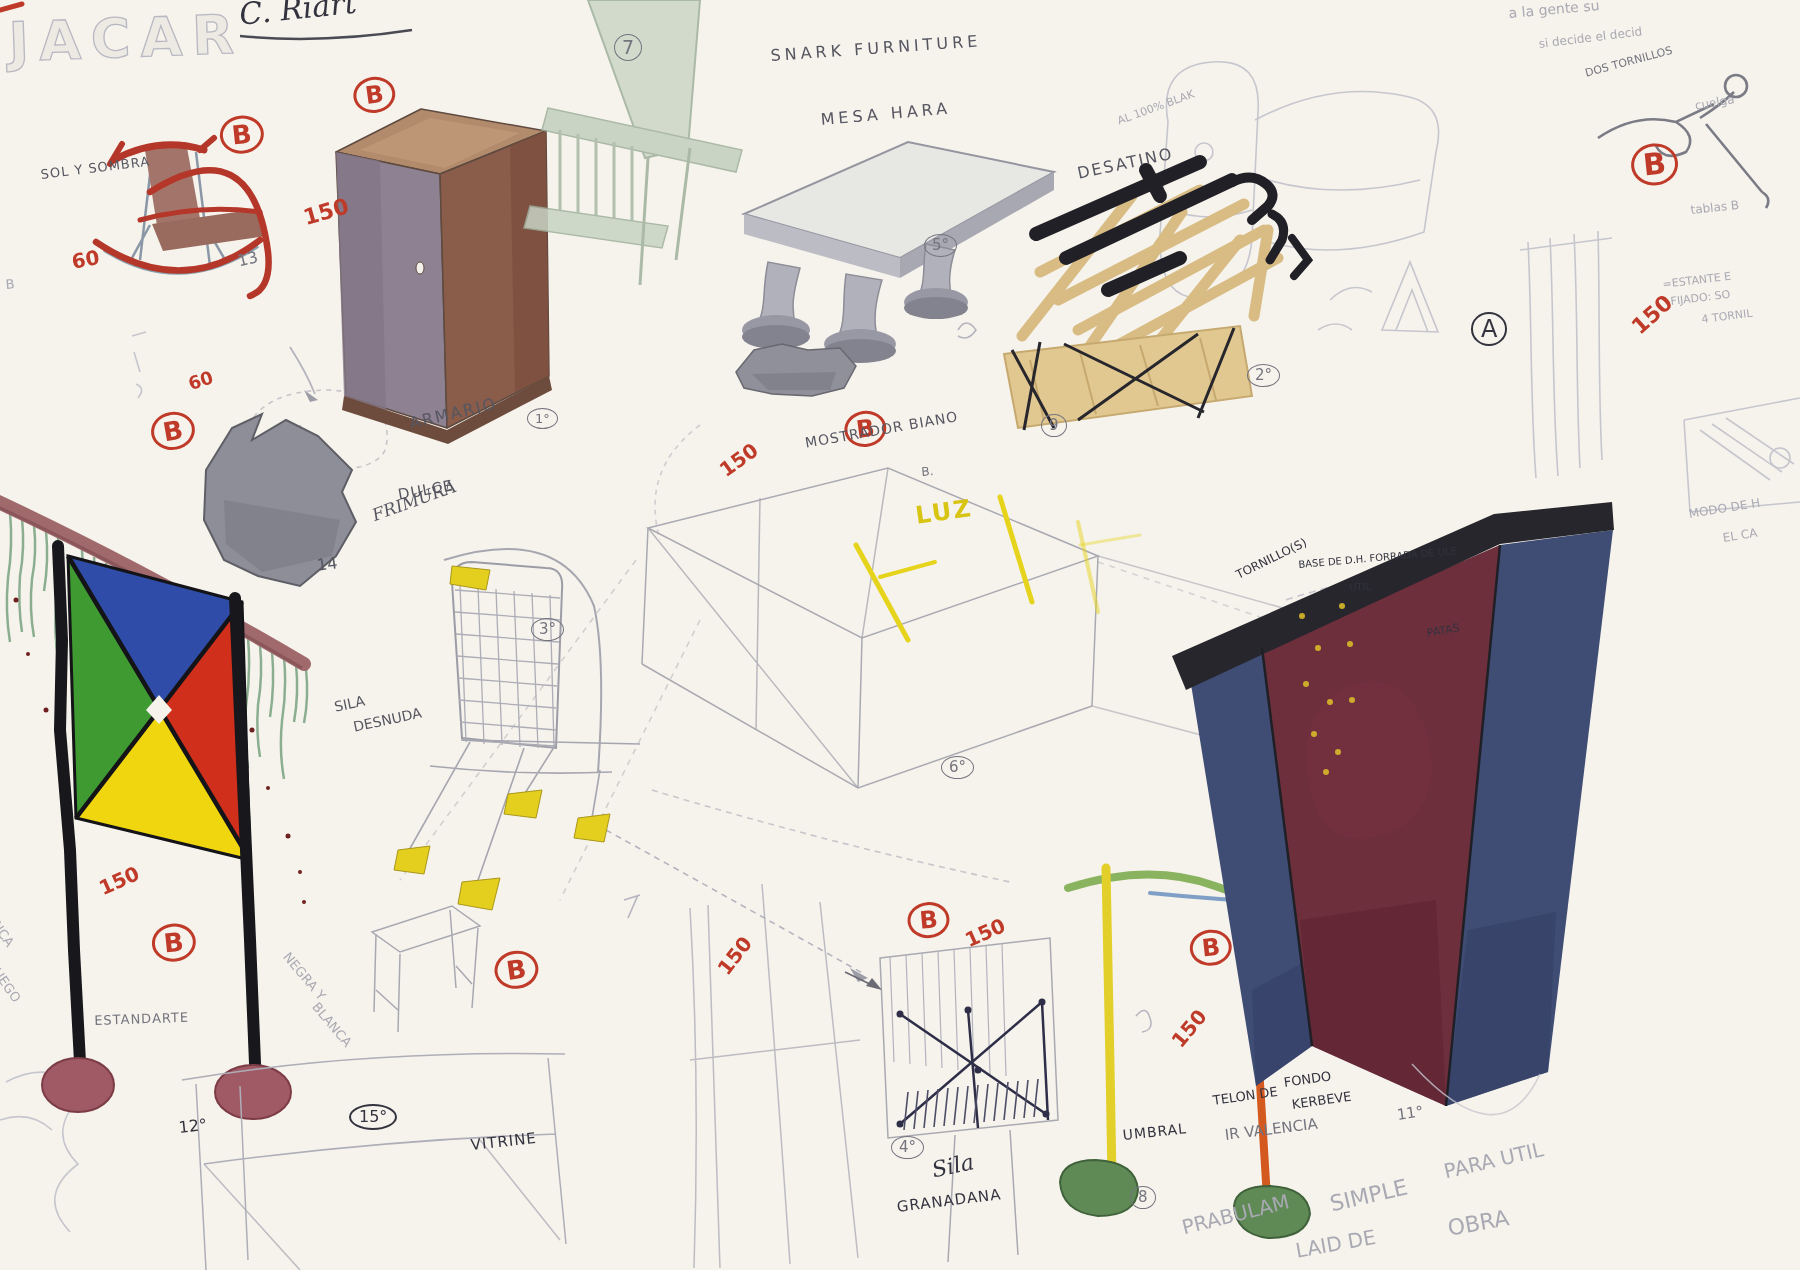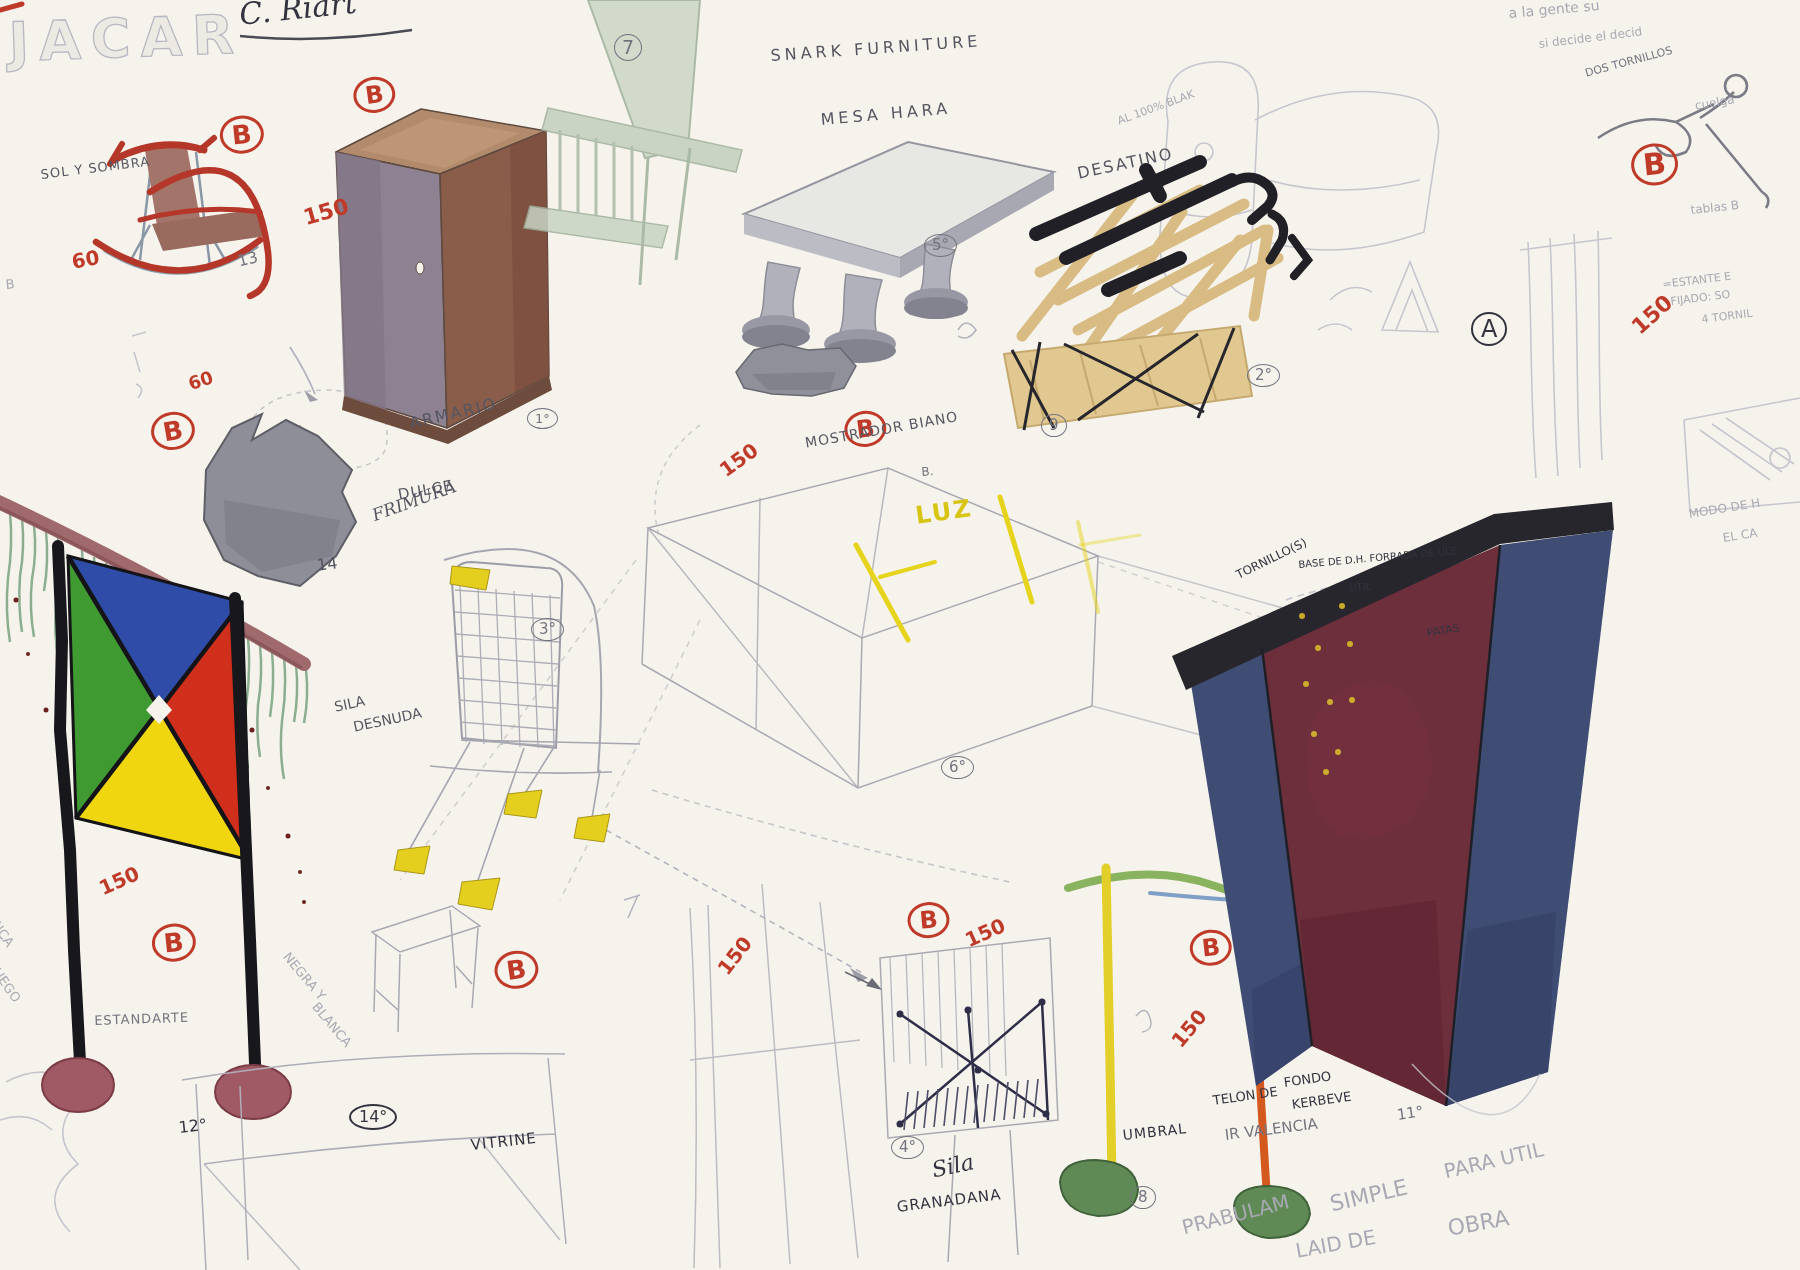--- a/index.html
+++ b/index.html
@@ -349,21 +349,21 @@
       <span class="ann" style="left: 1234px; top: 570px; font-size: 12px; transform: rotate(-26deg); color: rgb(51, 51, 63);">TORNILLO(S)</span>
       <span class="ann" style="left: 1298px; top: 560px; font-size: 10px; transform: rotate(-5deg); color: rgb(51, 51, 63);">BASE DE D.H. FORRADA DE ULE</span>
       <span class="ann" style="left: 1349px; top: 583px; font-size: 10px; transform: rotate(-3deg); color: rgb(51, 51, 63);">UTIL</span>
       <span class="ann" style="left: 1426px; top: 628px; font-size: 11px; transform: rotate(-10deg); color: rgb(51, 51, 63);">PATAS</span>
       <span class="ann" style="left: 1688px; top: 508px; font-size: 12px; transform: rotate(-9deg); color: rgb(169, 169, 179);">MODO DE H</span>
       <span class="ann" style="left: 1722px; top: 532px; font-size: 12px; transform: rotate(-9deg); color: rgb(169, 169, 179);">EL CA</span>
       <span class="ann circ-red bold" style="left: 150px; top: 926px; font-size: 26px; transform: rotate(-6deg); color: rgb(191, 58, 40); border-color: rgb(191, 58, 40);">B</span>
       <span class="ann bold" style="left: 96px; top: 880px; font-size: 20px; transform: rotate(-24deg); color: rgb(191, 58, 40);">150</span>
       <span class="ann" style="left: 94px; top: 1014px; font-size: 13px; transform: rotate(-2deg); letter-spacing: 1px; color: rgb(116, 116, 127);">ESTANDARTE</span>
       <span class="ann" style="left: 178px; top: 1120px; font-size: 16px; transform: rotate(-6deg); color: rgb(51, 51, 63);">12°</span>
-      <span class="ann circ-dark" style="left: 349px; top: 1104px; font-size: 16px; color: rgb(51, 51, 63); border-color: rgb(51, 51, 63);">14°</span>
+      <span class="ann circ-dark" style="left: 349px; top: 1104px; font-size: 16px; color: rgb(51, 51, 63); border-color: rgb(51, 51, 63);">15°</span>
       <span class="ann" style="left: 291px; top: 950px; font-size: 13px; transform: rotate(50deg); color: rgb(169, 169, 179);">NEGRA Y</span>
       <span class="ann" style="left: 320px; top: 1000px; font-size: 13px; transform: rotate(50deg); color: rgb(169, 169, 179);">BLANCA</span>
       <span class="ann" style="left: -14px; top: 898px; font-size: 13px; transform: rotate(55deg); color: rgb(169, 169, 179);">BLANCA</span>
       <span class="ann" style="left: -10px; top: 950px; font-size: 13px; transform: rotate(55deg); color: rgb(169, 169, 179);">Y FUEGO</span>
       <span class="ann" style="left: 333px; top: 700px; font-size: 14px; transform: rotate(-12deg); color: rgb(86, 86, 97);">SILA</span>
       <span class="ann" style="left: 352px; top: 720px; font-size: 14px; transform: rotate(-12deg); color: rgb(86, 86, 97);">DESNUDA</span>
       <span class="ann circ-pencil" style="left: 531px; top: 618px; font-size: 15px; color: rgb(116, 116, 127); border-color: rgb(116, 116, 127);">3°</span>
       <span class="ann circ-red bold" style="left: 492px; top: 954px; font-size: 26px; transform: rotate(-8deg); color: rgb(191, 58, 40); border-color: rgb(191, 58, 40);">B</span>
       <span class="ann bold" style="left: 714px; top: 966px; font-size: 20px; transform: rotate(-52deg); color: rgb(191, 58, 40);">150</span>
       <span class="ann" style="left: 470px; top: 1138px; font-size: 15px; transform: rotate(-6deg); letter-spacing: 1px; color: rgb(51, 51, 63);">VITRINE</span>

